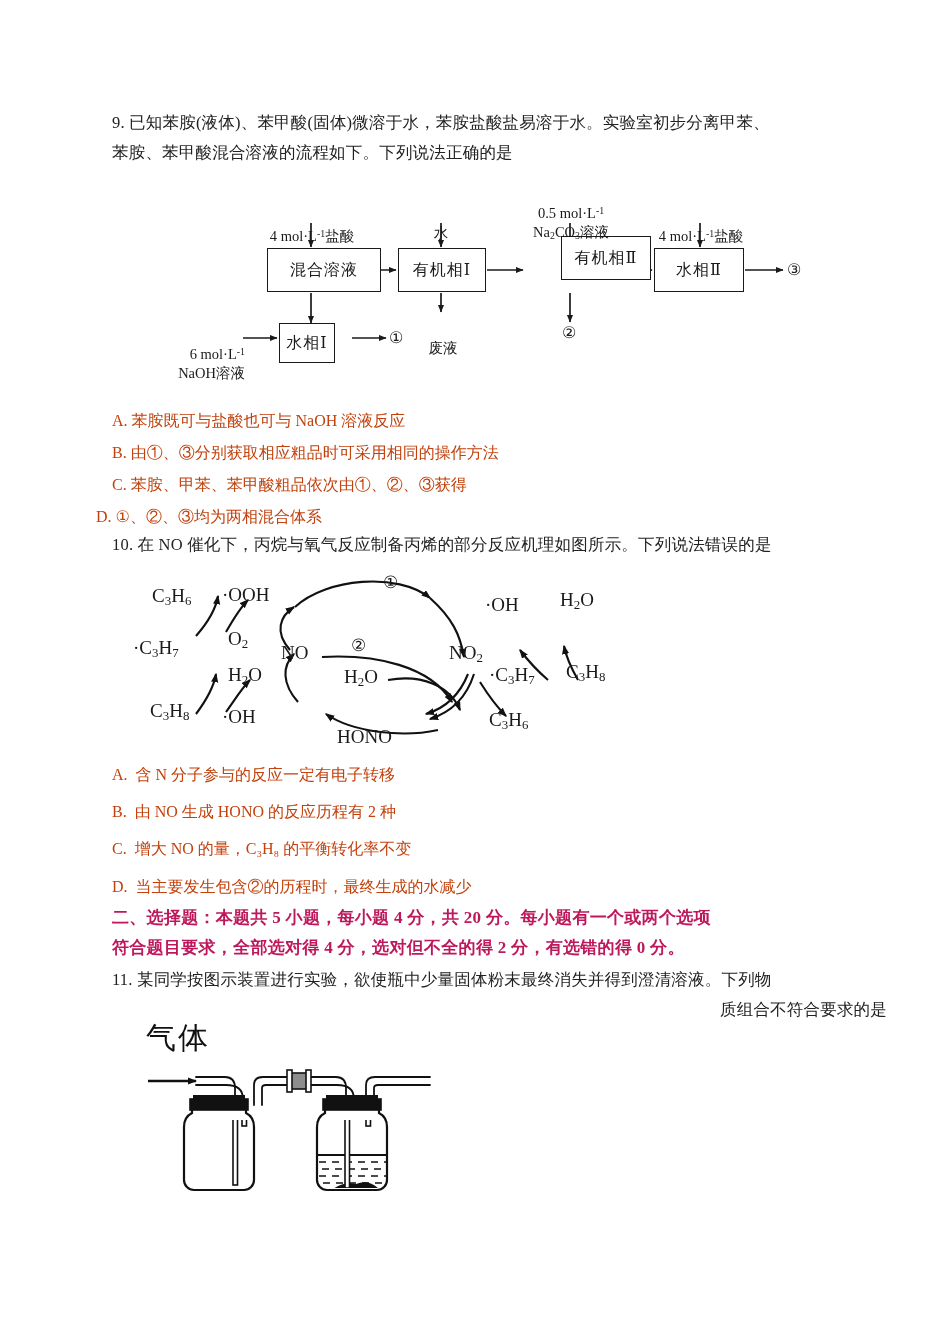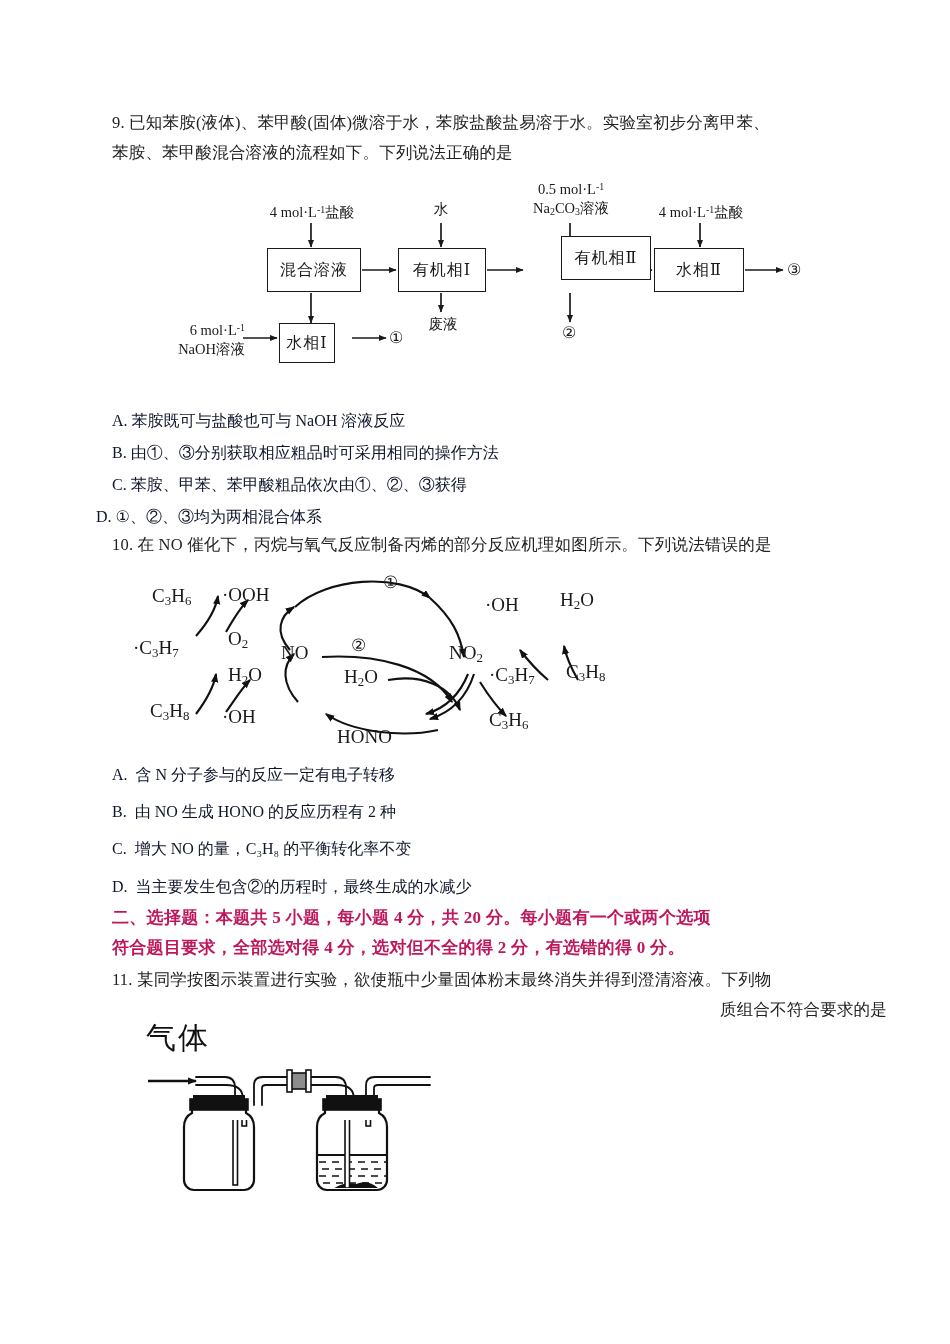--- a/index.html
+++ b/index.html
@@ -25,21 +25,21 @@
     position: absolute;
     font-size: 16.5px;
     line-height: 30px;
     letter-spacing: 0.2px;
     color: #222;
   }
   .opt {
     position: absolute;
     font-size: 16px;
     line-height: 26px;
-    color: #0f172a;
+    color: #c2410c;
     white-space: nowrap;
   }
   .opt .lt { margin-right: 4px; }
   .sec-head {
     position: absolute;
     font-size: 17px;
     font-weight: bold;
     line-height: 30px;
     letter-spacing: 0.3px;
     color: #be185d;
@@ -60,20 +60,21 @@
     letter-spacing: 1px;
     box-sizing: border-box;
     white-space: nowrap;
   }
   .flabel {
     position: absolute;
     font-size: 14.5px;
     line-height: 19px;
     text-align: center;
     white-space: nowrap;
+    margin-top: 24px;
   }
   .circnum {
     position: absolute;
     font-size: 16px;
     line-height: 1;
   }
 
   
   .mech { position: absolute; }
   .mlabel {
@@ -123,21 +124,21 @@
       <line x1="311" y1="293" x2="311" y2="323"></line>
       <line x1="441" y1="293" x2="441" y2="312"></line>
       <line x1="570" y1="293" x2="570" y2="322"></line>
 
       <line x1="243" y1="338" x2="277" y2="338"></line>
 
       <line x1="352" y1="338" x2="386" y2="338"></line>
     </g>
   </svg>
 
-  <div class="fbox" style="left:267px; top:248px; width:94px; height:44px;">混合溶液</div>
+  <div class="fbox" style="left:267px; top:248px; width:114px; height:44px;">混合溶液</div>
   <div class="fbox" style="left:398px; top:248px; width:88px; height:44px;">有机相Ⅰ</div>
   <div class="fbox" style="left:525px; top:236px; width:90px; height:44px;margin-left:36px;">有机相Ⅱ</div>
   <div class="fbox" style="left:654px; top:248px; width:90px; height:44px;">水相Ⅱ</div>
   <div class="fbox" style="left:279px; top:323px; width:56px; height:40px;">水相Ⅰ</div>
 
   <div class="flabel" style="left:242px; top:200px; width:140px;">
     <span>4 mol·L</span><sup>-1</sup><span>盐酸</span>
   </div>
 
   <div class="flabel" style="left:411px; top:200px; width:60px;">水</div>

